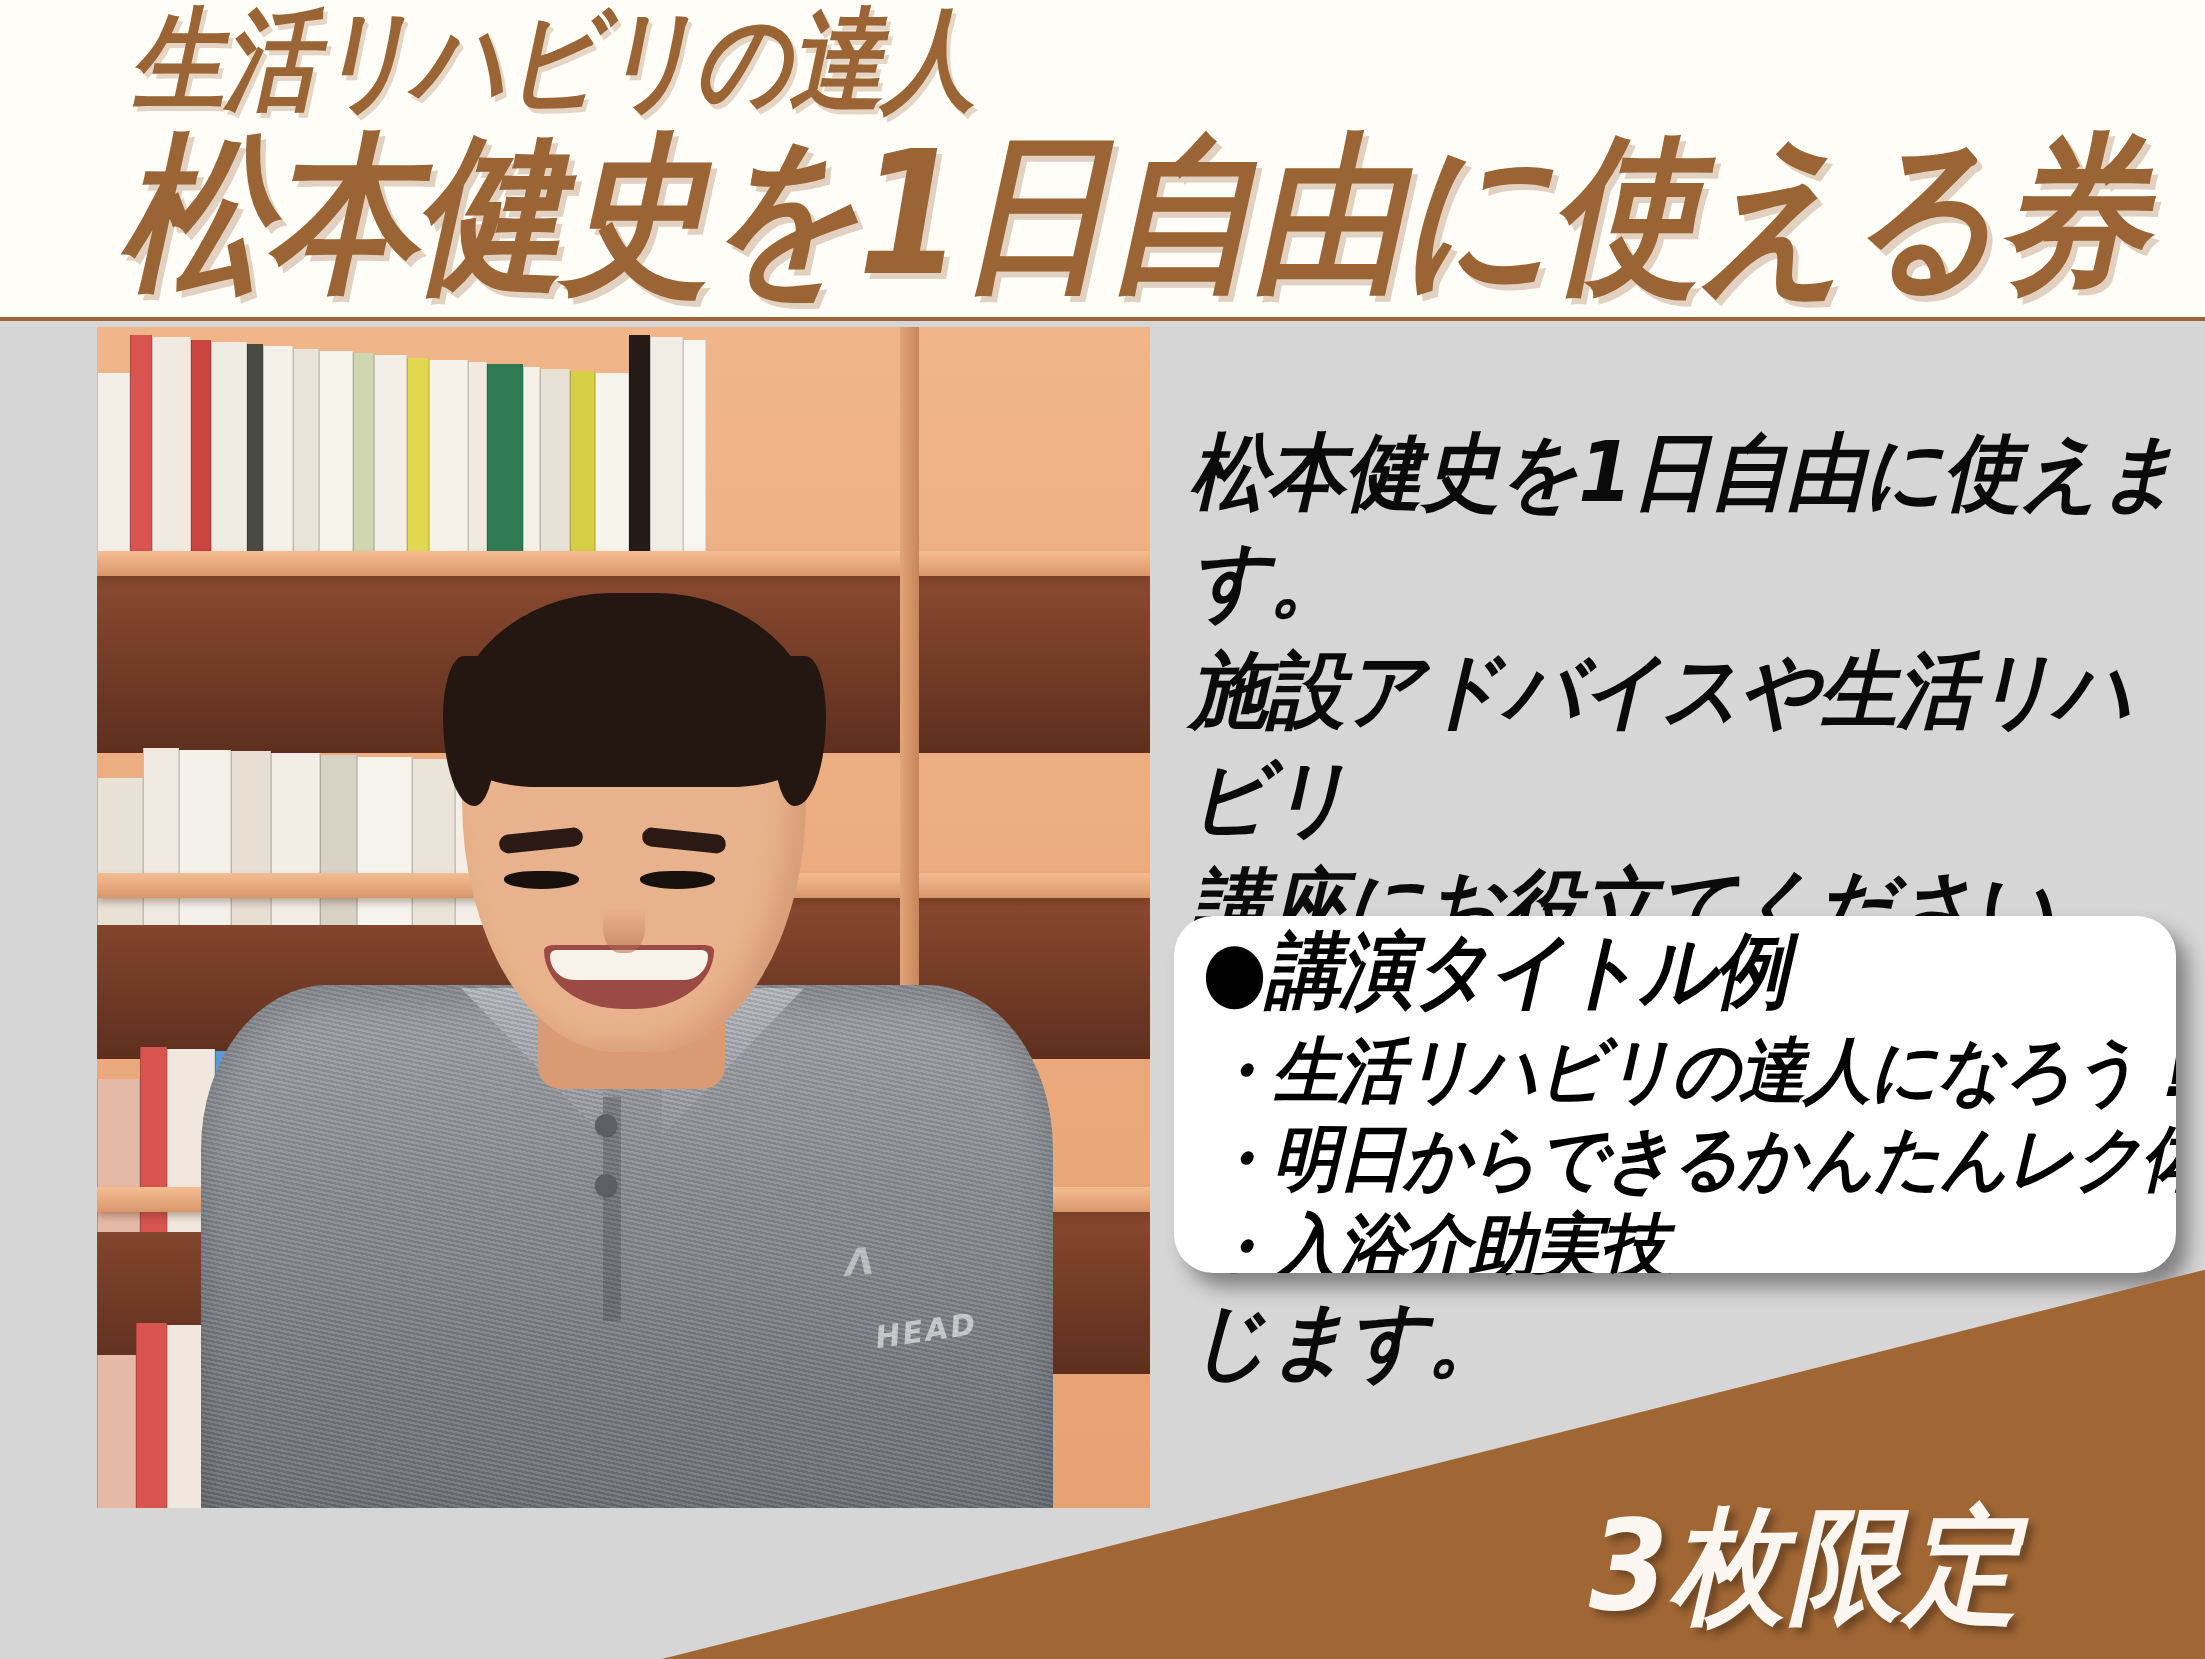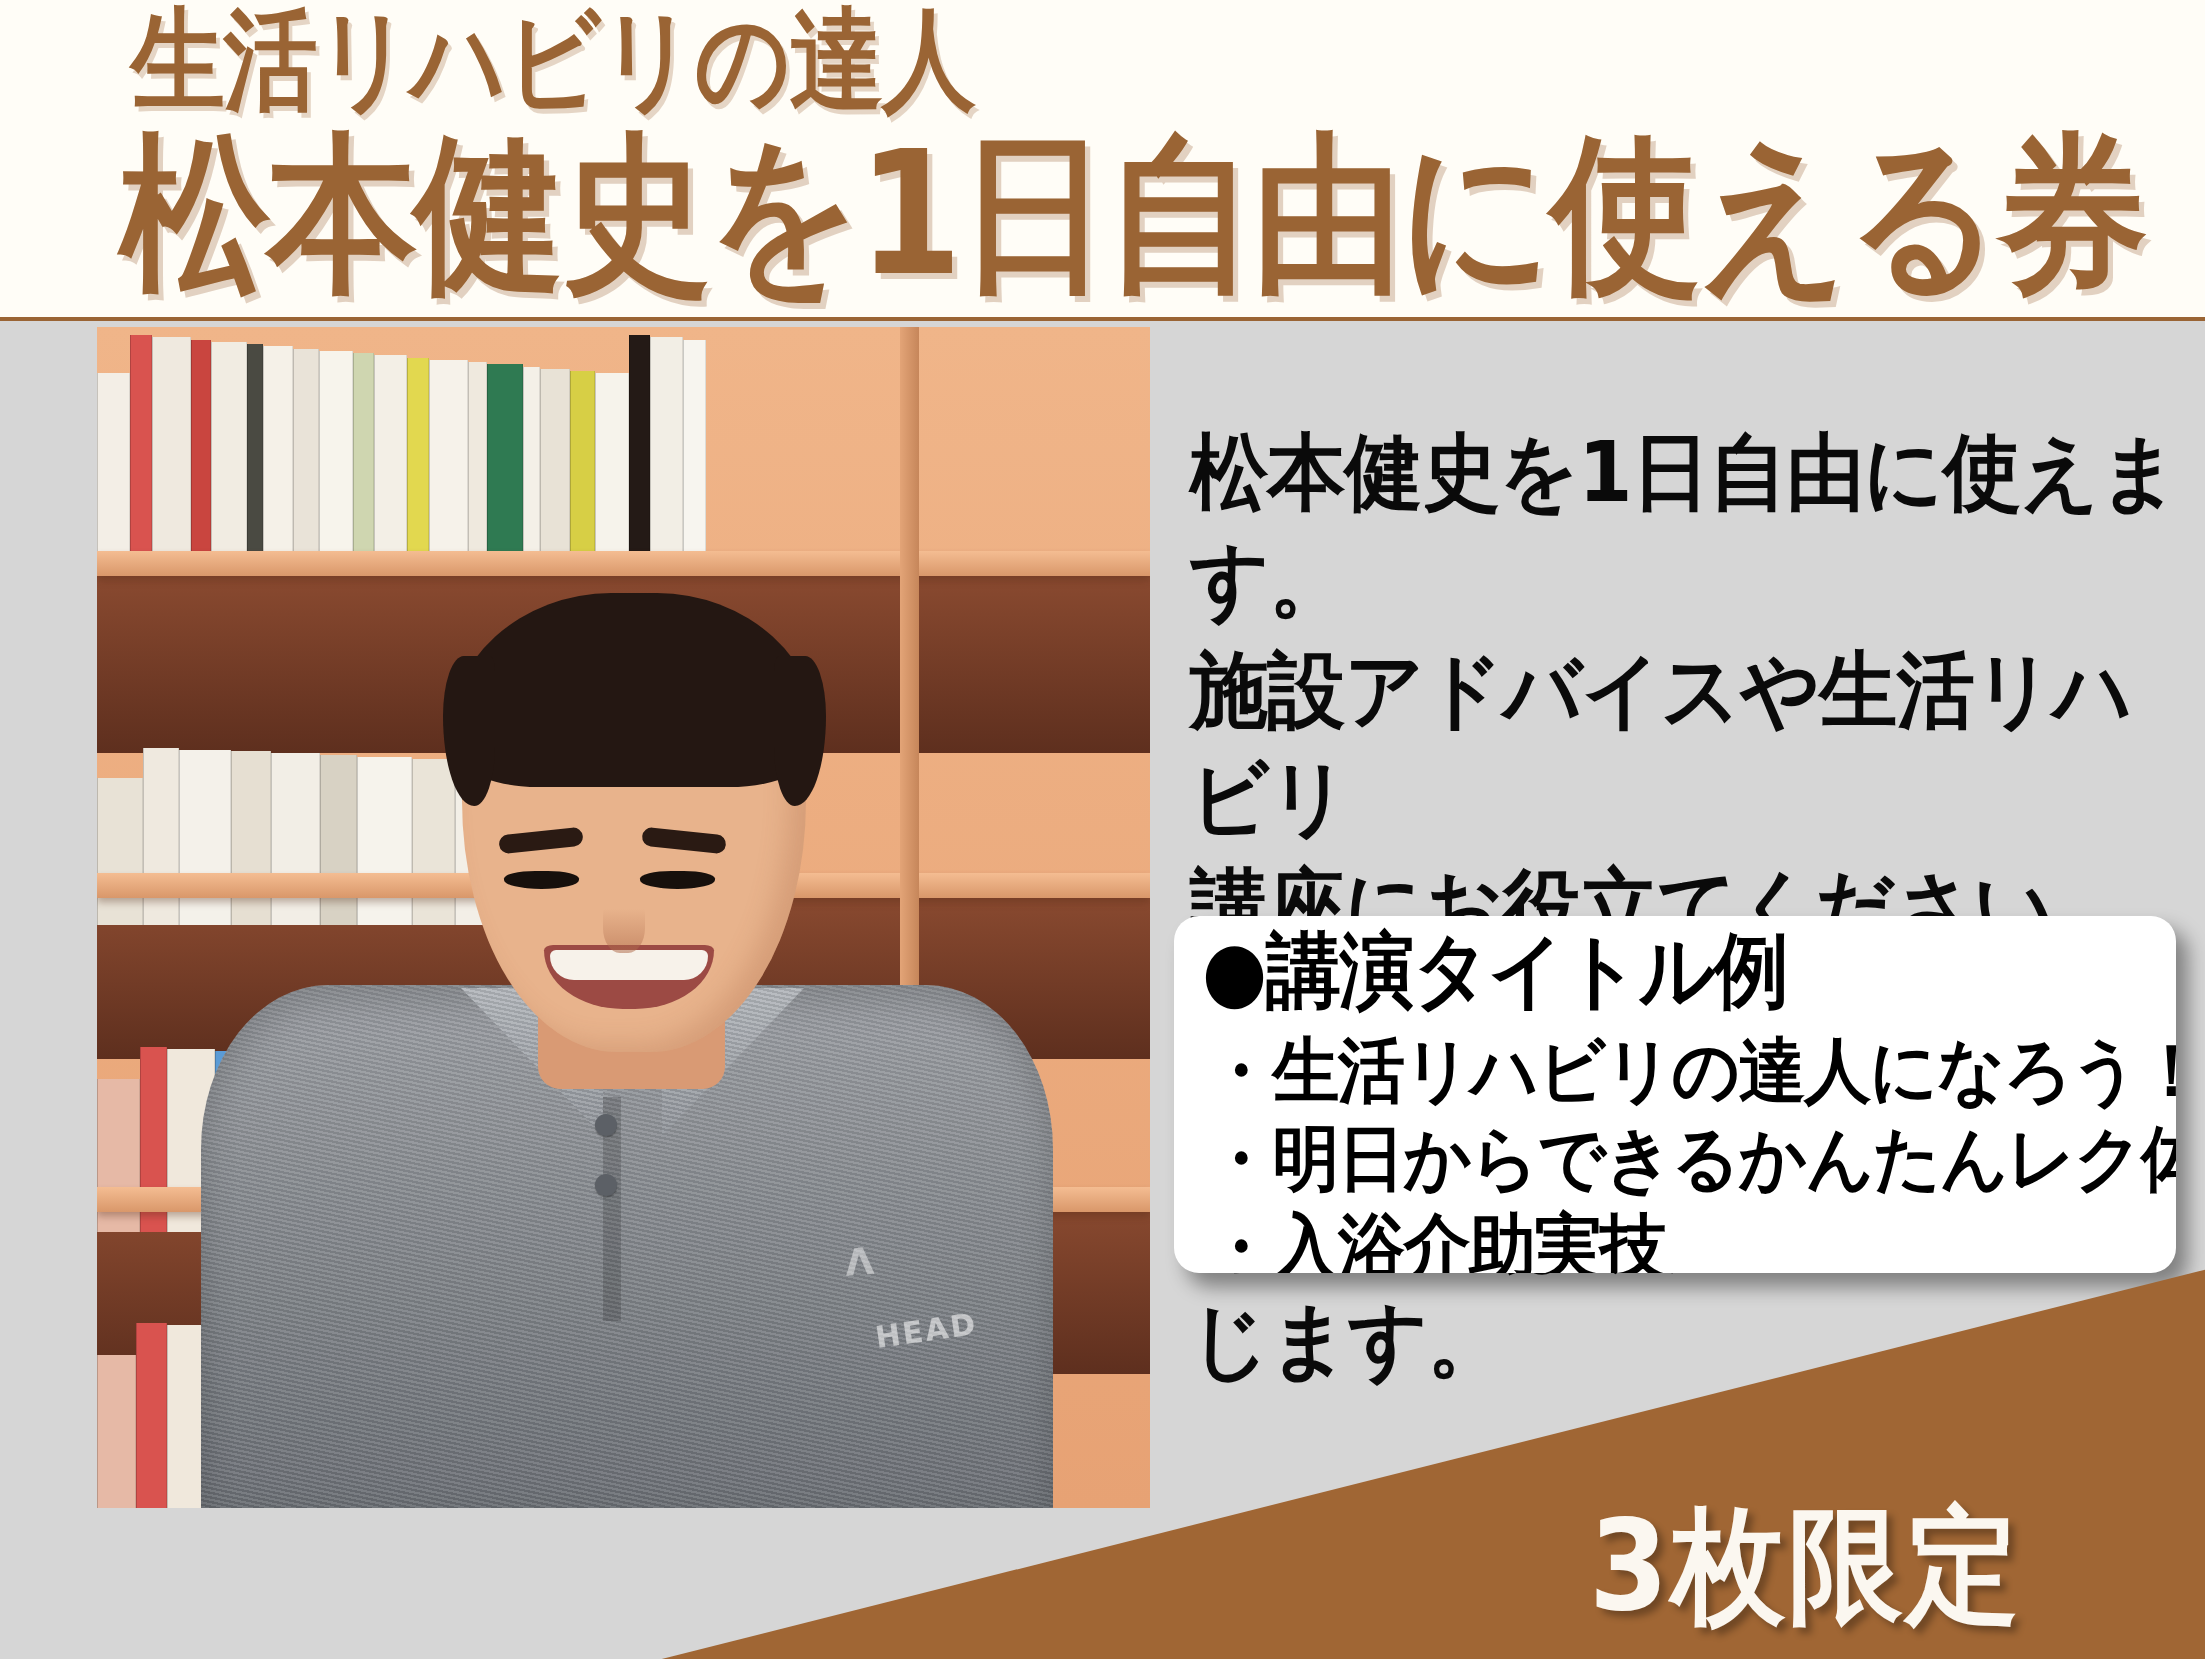--- a/index.html
+++ b/index.html
@@ -244,21 +244,21 @@
     color:#fbf7f0;
     letter-spacing:3px;
     transform:scaleY(1.10); transform-origin:left top;
     text-shadow:6px 6px 7.5px rgba(0,0,0,.30);
     white-space:nowrap;
   }
 </style>
 </head>
 <body>
 
-<div id="poster" style="background: rgb(214, 214, 214);">
+<div id="poster" style="background: rgb(214, 214, 214); font-style: italic;">
 
   <div class="header" style="background: rgb(255, 253, 247);">
     <div class="kicker" style="color: rgb(154, 100, 52);">生活リハビリの達人</div>
     <div class="main-title" style="color: rgb(154, 100, 52);">松本健史を1日自由に使える券</div>
     <div class="header-rule" style="background: rgb(154, 100, 52);"></div>
   </div>
 
   <div class="photo">
     <div class="shelf-bg">
       <div class="shelf-wood"></div>
@@ -371,21 +371,21 @@
     </div>
   </div>
 
 
   <div class="body-text">松本健史を1日自由に使えます。
 施設アドバイスや生活リハビリ
 講座にお役立てください。
 複数施設が集まった「共同開催」も
 可。内容はリクエストに応じます。</div>
 
-  <div class="card" style="background: rgb(255, 255, 255); border-radius: 25px;">
+  <div class="card" style="background: rgb(255, 255, 255);">
     <div class="card-head">●講演タイトル例</div>
     <div class="card-list" id="card-list">
         <div class="li">・生活リハビリの達人になろう！</div>
         <div class="li">・明日からできるかんたんレク体操</div>
         <div class="li">・入浴介助実技</div>
       </div>
   </div>
 
   <svg class="diag" viewBox="0 0 2950 2220" preserveAspectRatio="none">
     <polygon id="diag-poly" points="2950,1698 2950,2220 880,2220" fill="#a06634"></polygon>

